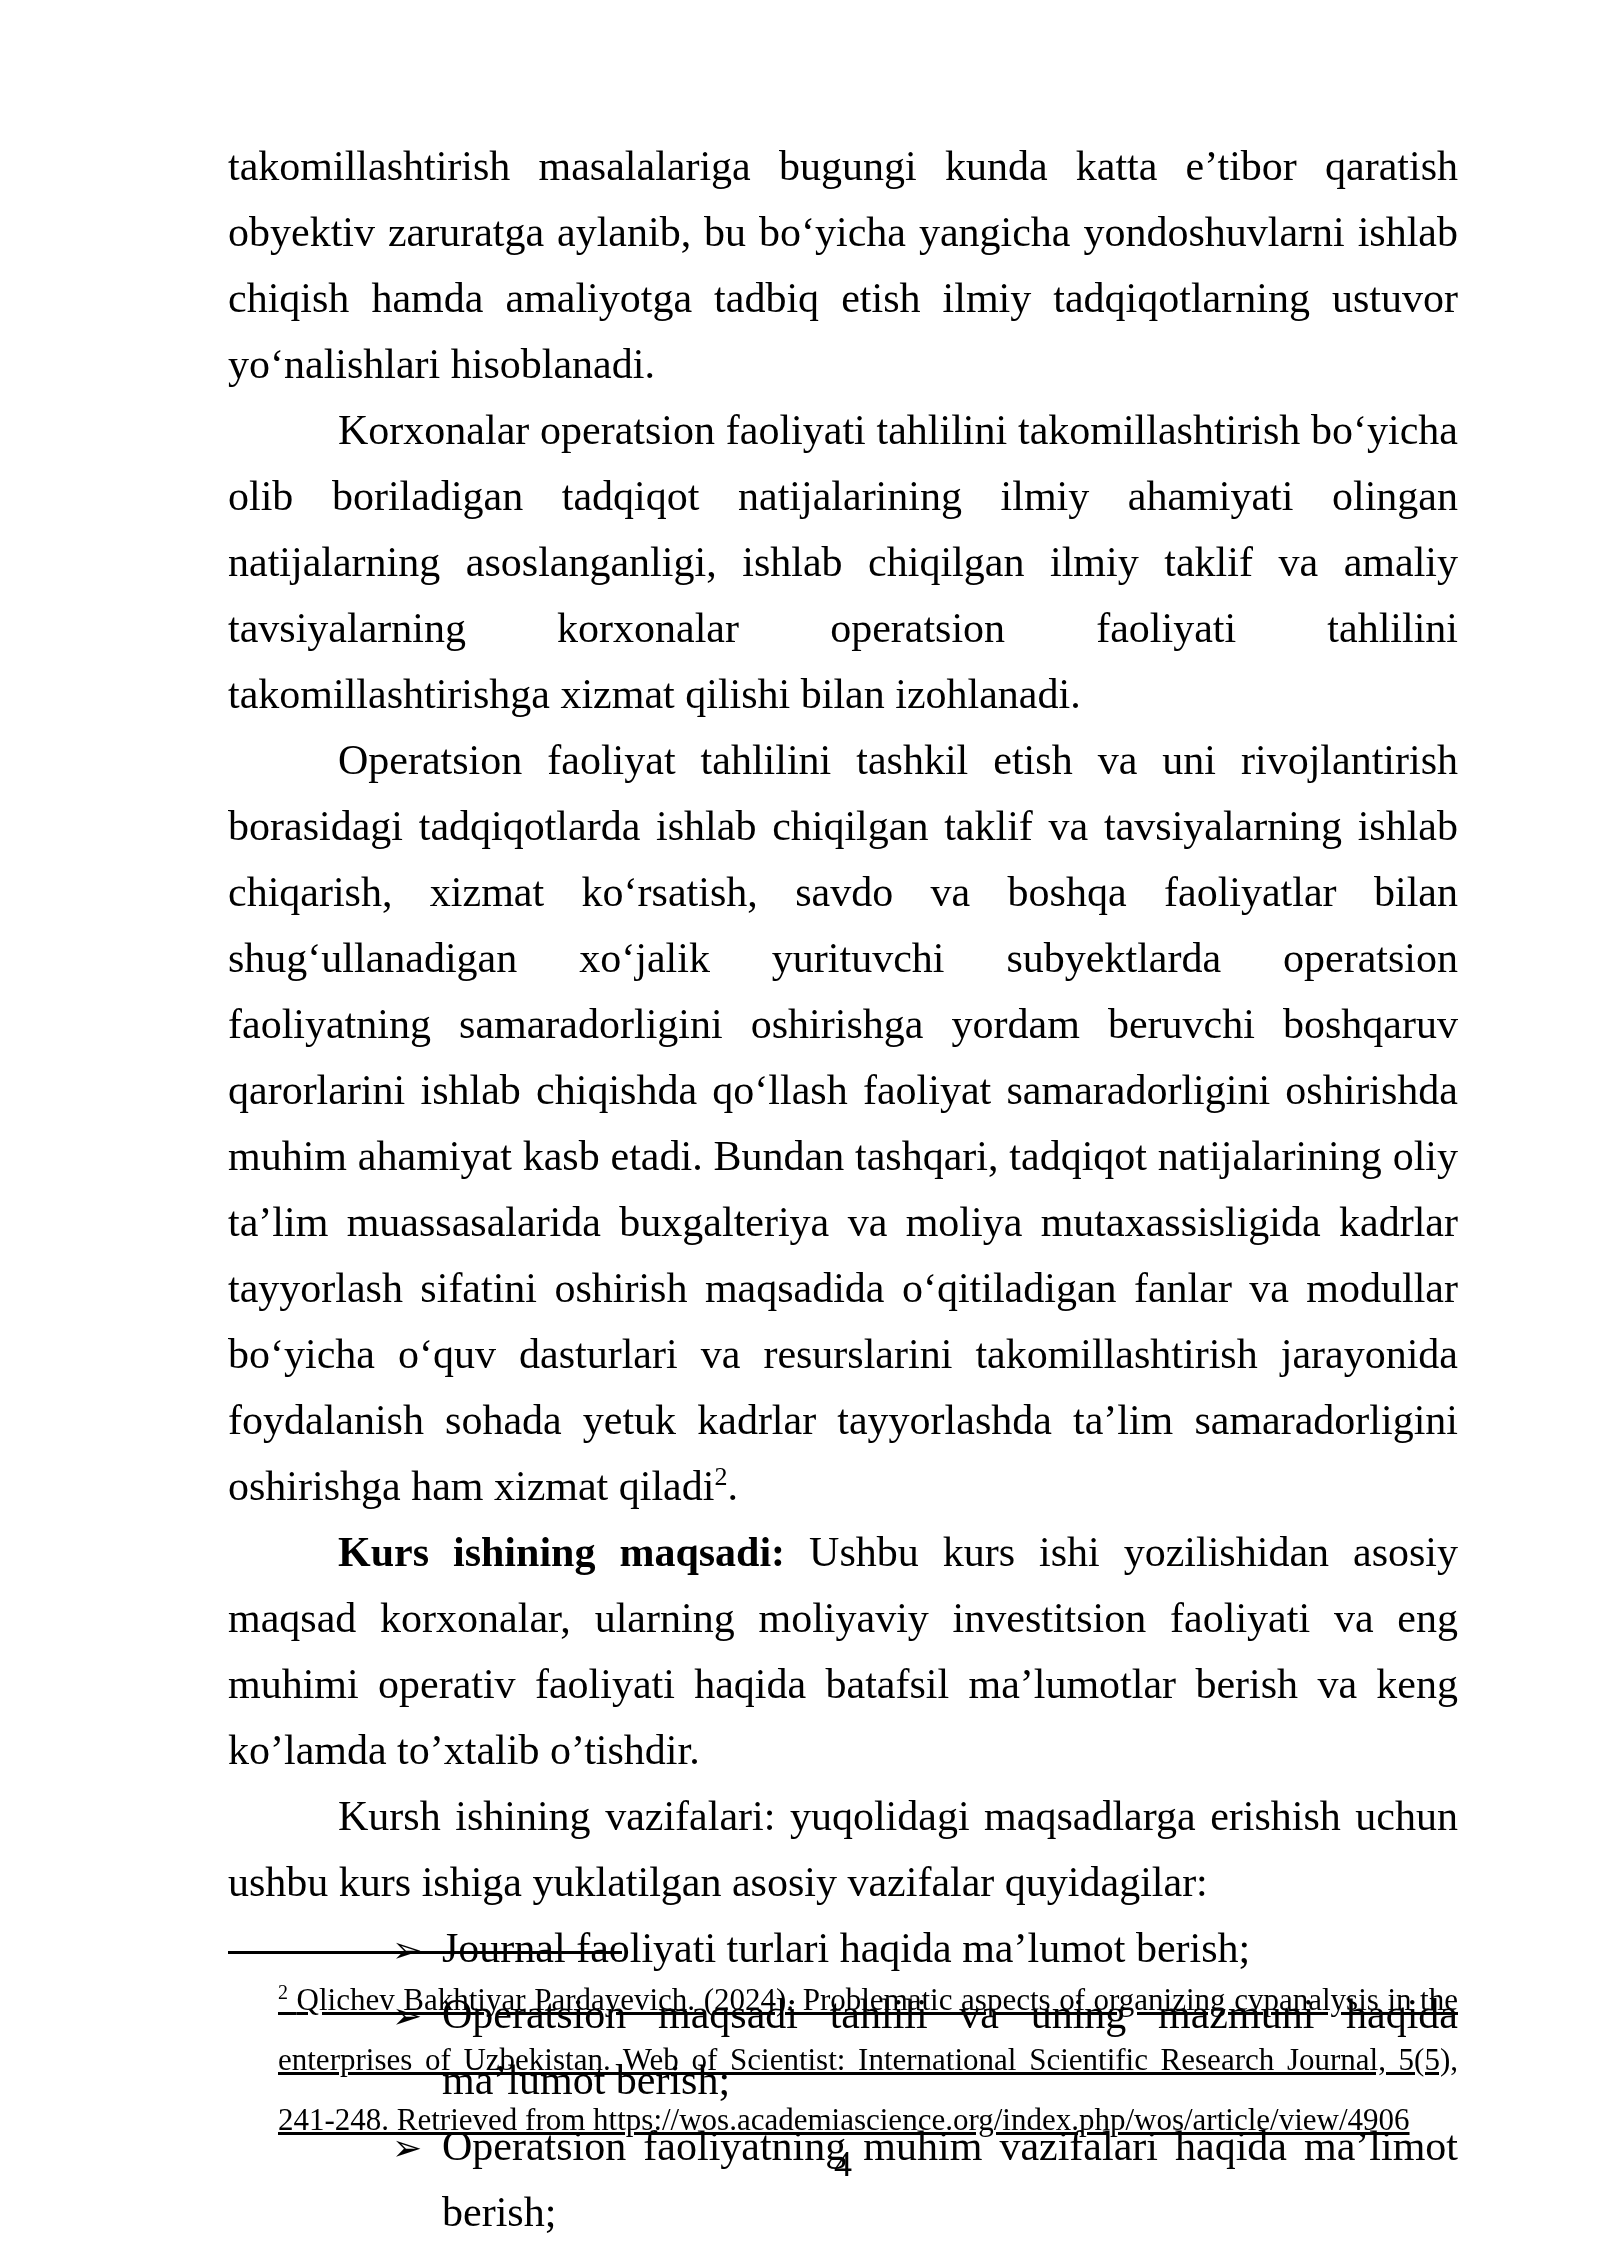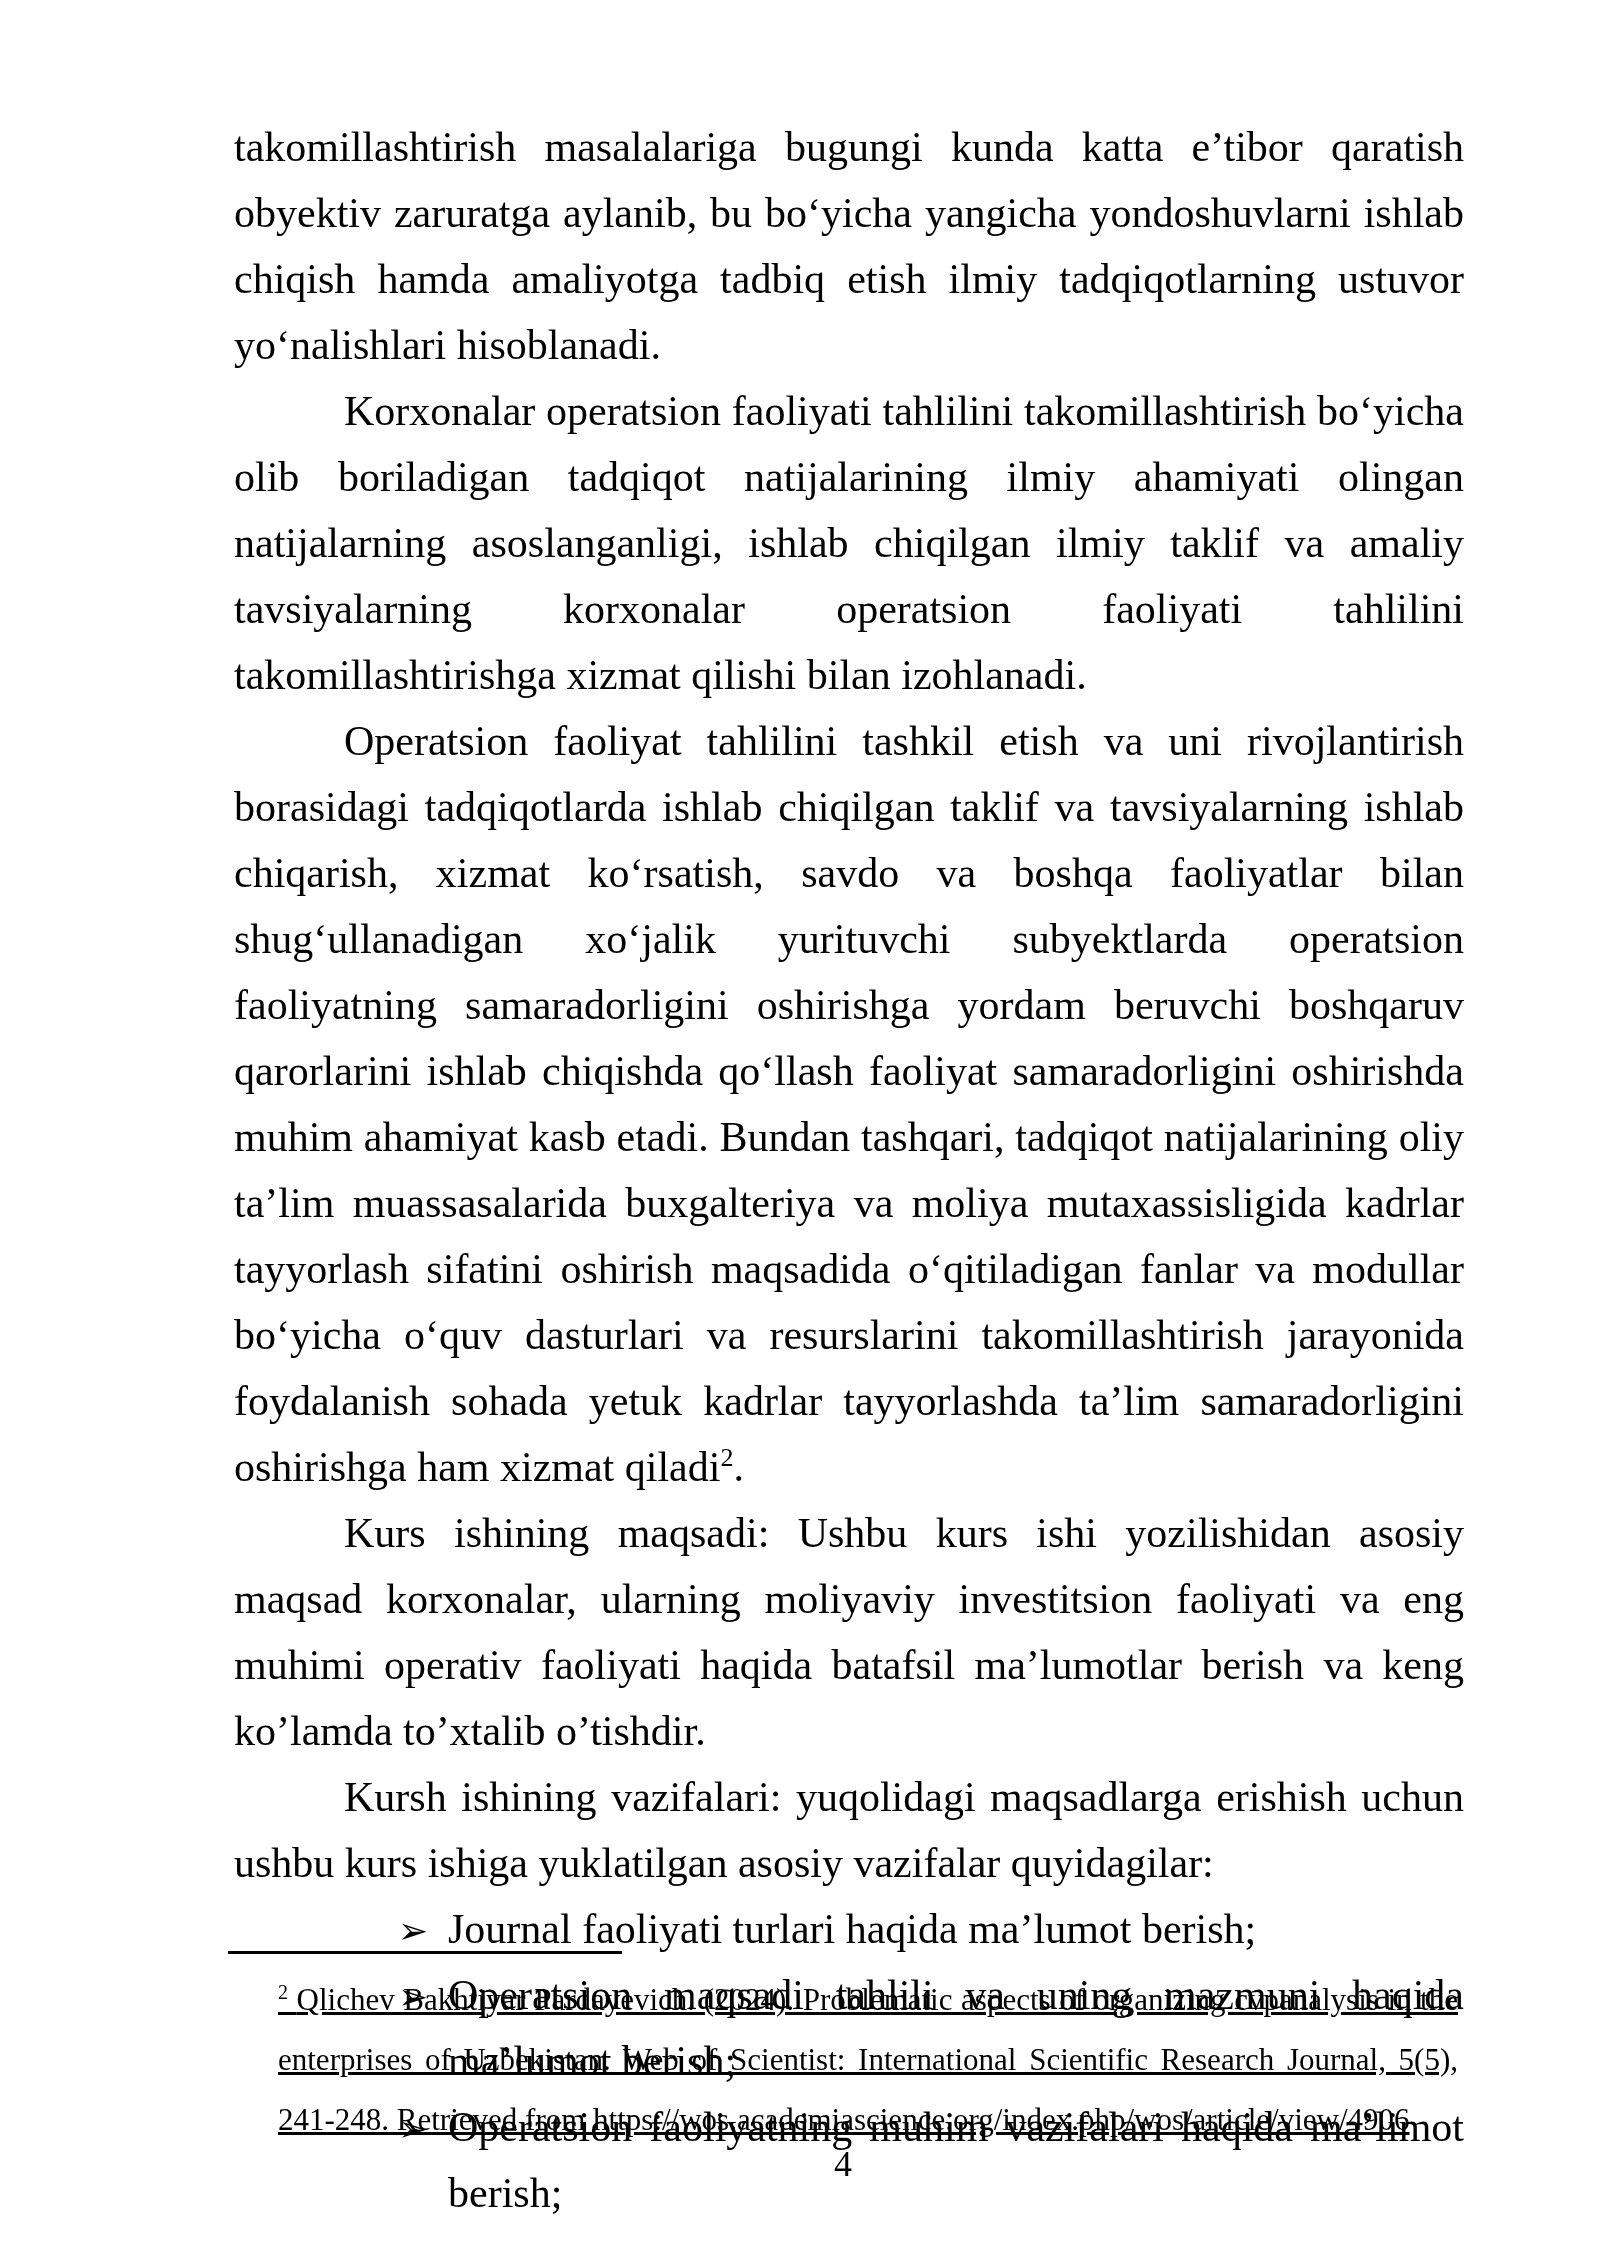--- a/index.html
+++ b/index.html
@@ -12,36 +12,35 @@
     width: 1600px;
     height: 2262px;
     background: #ffffff;
     color: #000000;
     font-family: "Liberation Serif", "DejaVu Serif", serif;
     overflow: hidden;
   }
   .body-text {
     position: absolute;
     left: 228px;
-    top: 114px;
+    top: 133px;
     width: 1230px;
     font-size: 42px;
     line-height: 66px;
     text-align: justify;
-    margin-left: 6px;
   }
   .para {
     margin: 0;
     text-indent: 110px;
   }
   .para.no-indent {
     text-indent: 0;
   }
   .para .lead-bold {
-    font-weight: normal;
+    font-weight: bold;
   }
   sup.fn-ref {
     font-size: 26px;
     line-height: 0;
     vertical-align: super;
   }
   .bullet-list {
     margin: 0;
   }
   .bullet-item {

